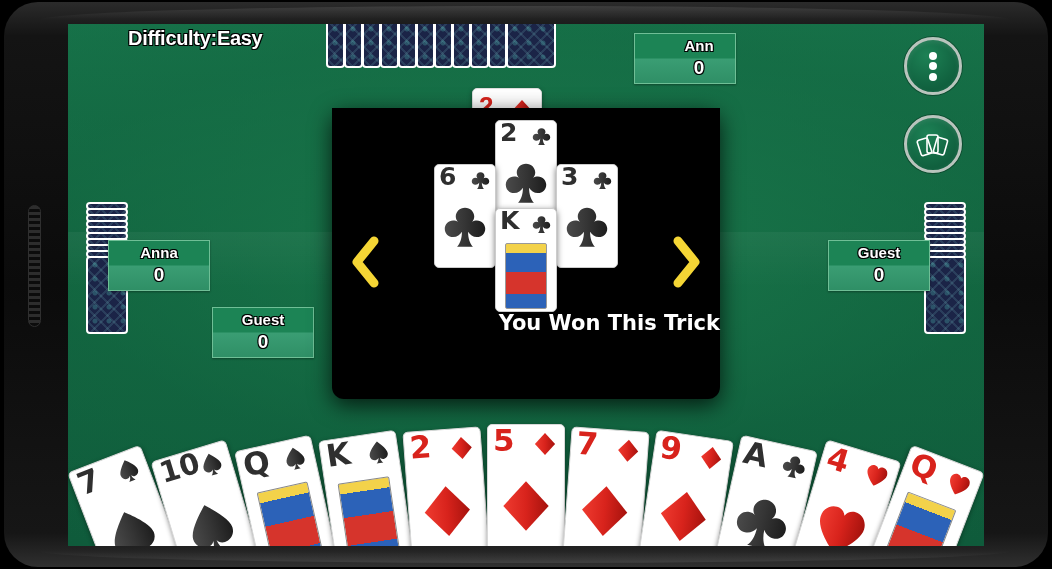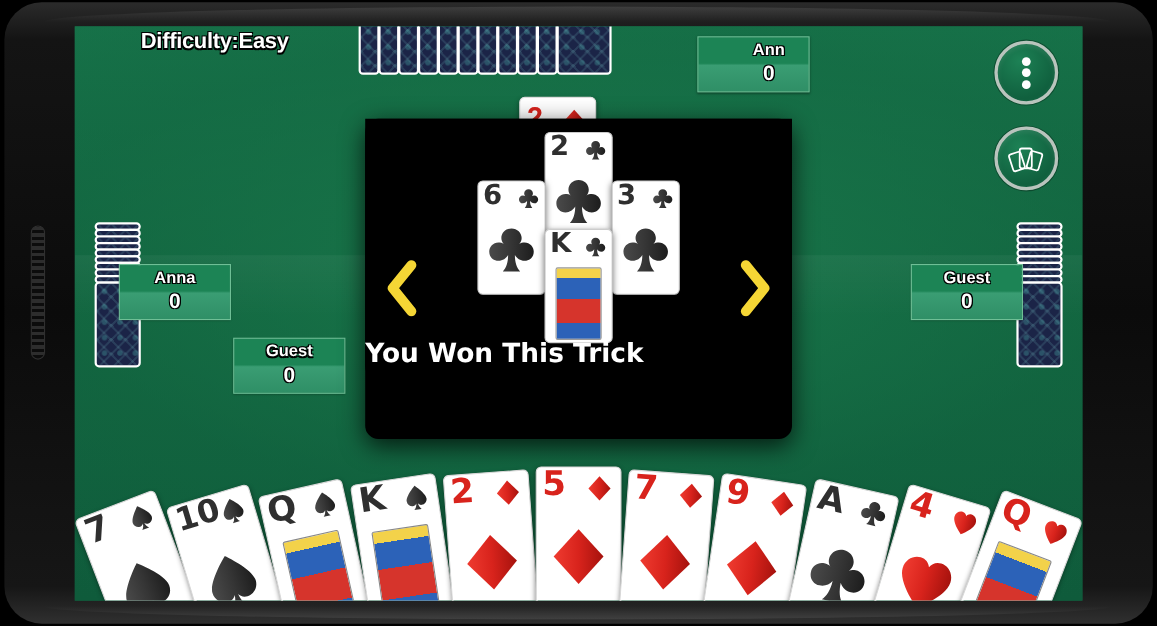--- a/index.html
+++ b/index.html
@@ -210,22 +210,22 @@
     width: 42px; height: 66px;
     background: linear-gradient(180deg,#f3d24a 0 9px,#2c62b8 9px 28px,#d6342c 28px 50px,#2c62b8 50px 100%);
     border: 1px solid #999; border-radius: 2px;
   }
   #tc-top    { left: 163px; top: 12px; }
   #tc-left   { left: 102px; top: 56px; }
   #tc-right  { left: 224px; top: 56px; }
   #tc-bottom { left: 163px; top: 100px; }
 
   #trick-result {
-    position: absolute; left: 0; right: 0; bottom: 10px; text-align: left;
-    font-size: 24px; font-weight: bold; color: #fff;
+    position: absolute; left: 0; right: 0; bottom: 10px; text-align: right;
+    font-size: 21px; font-weight: bold; color: #fff;
     font-family: "DejaVu Sans", sans-serif;
   }
 </style>
 </head>
 <body>
 
 <div id="device">
   <div id="bezel-frame"></div>
   <div id="bezel-hl-top"></div>
   <div id="bezel-hl-bot"></div>

